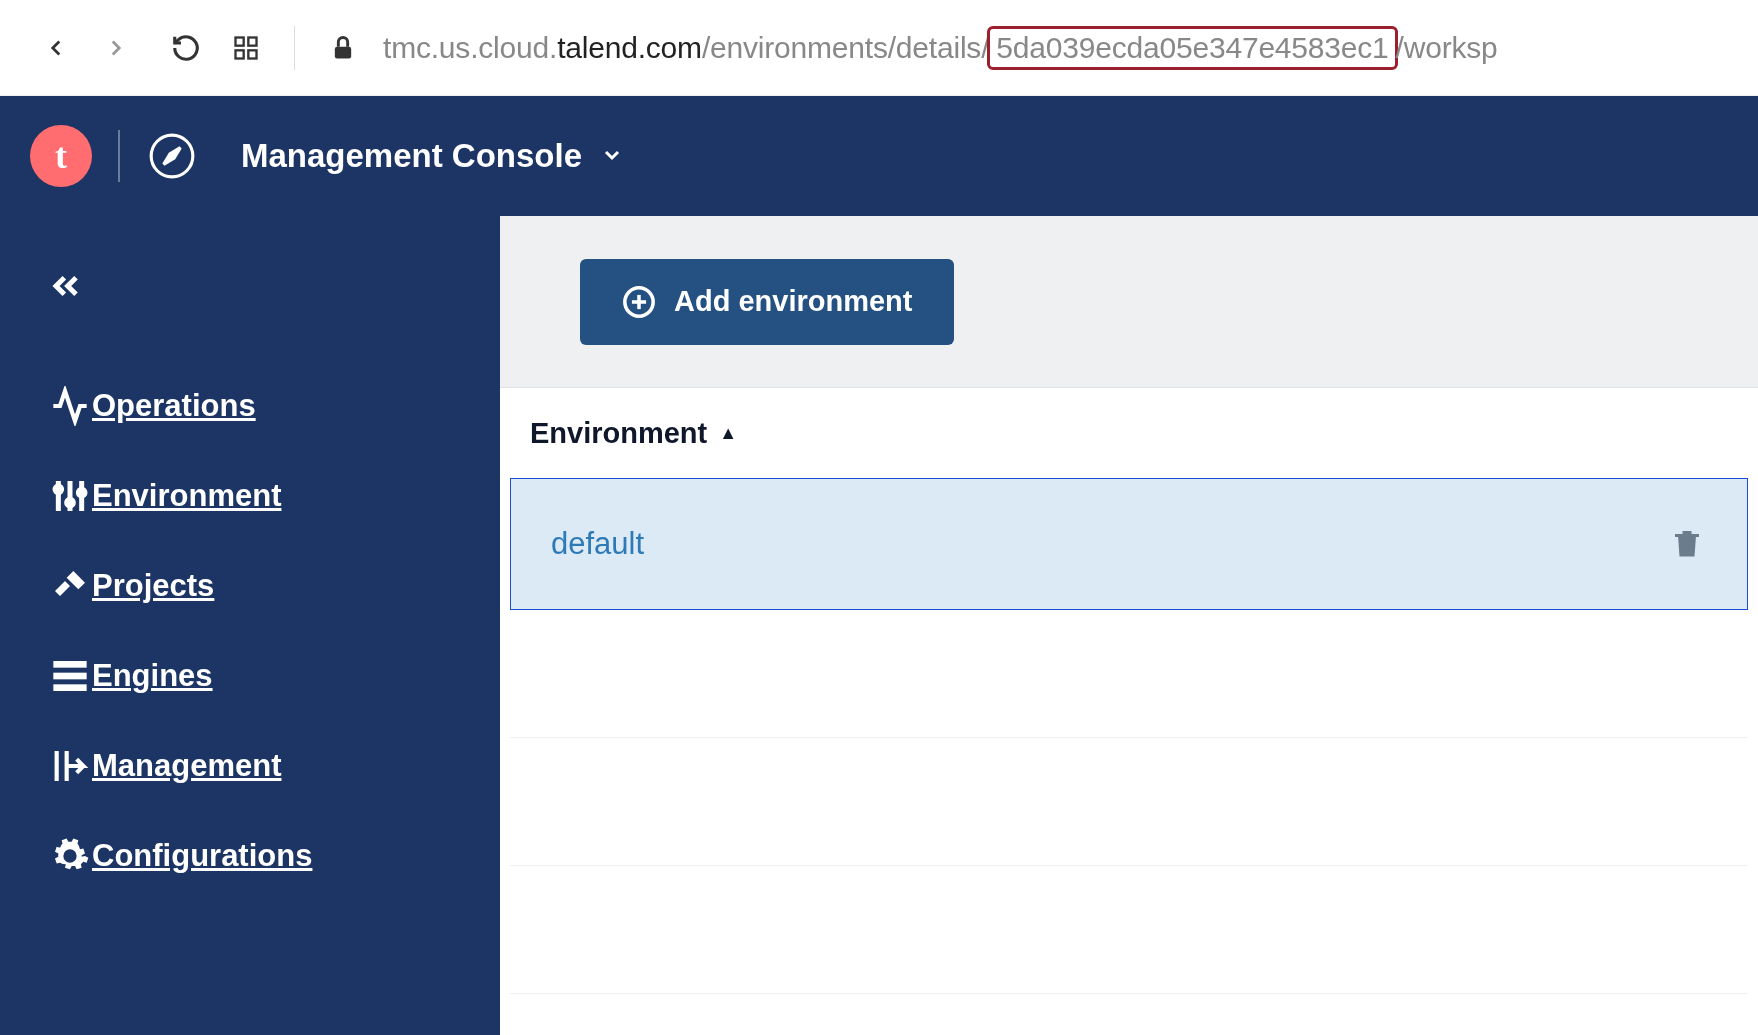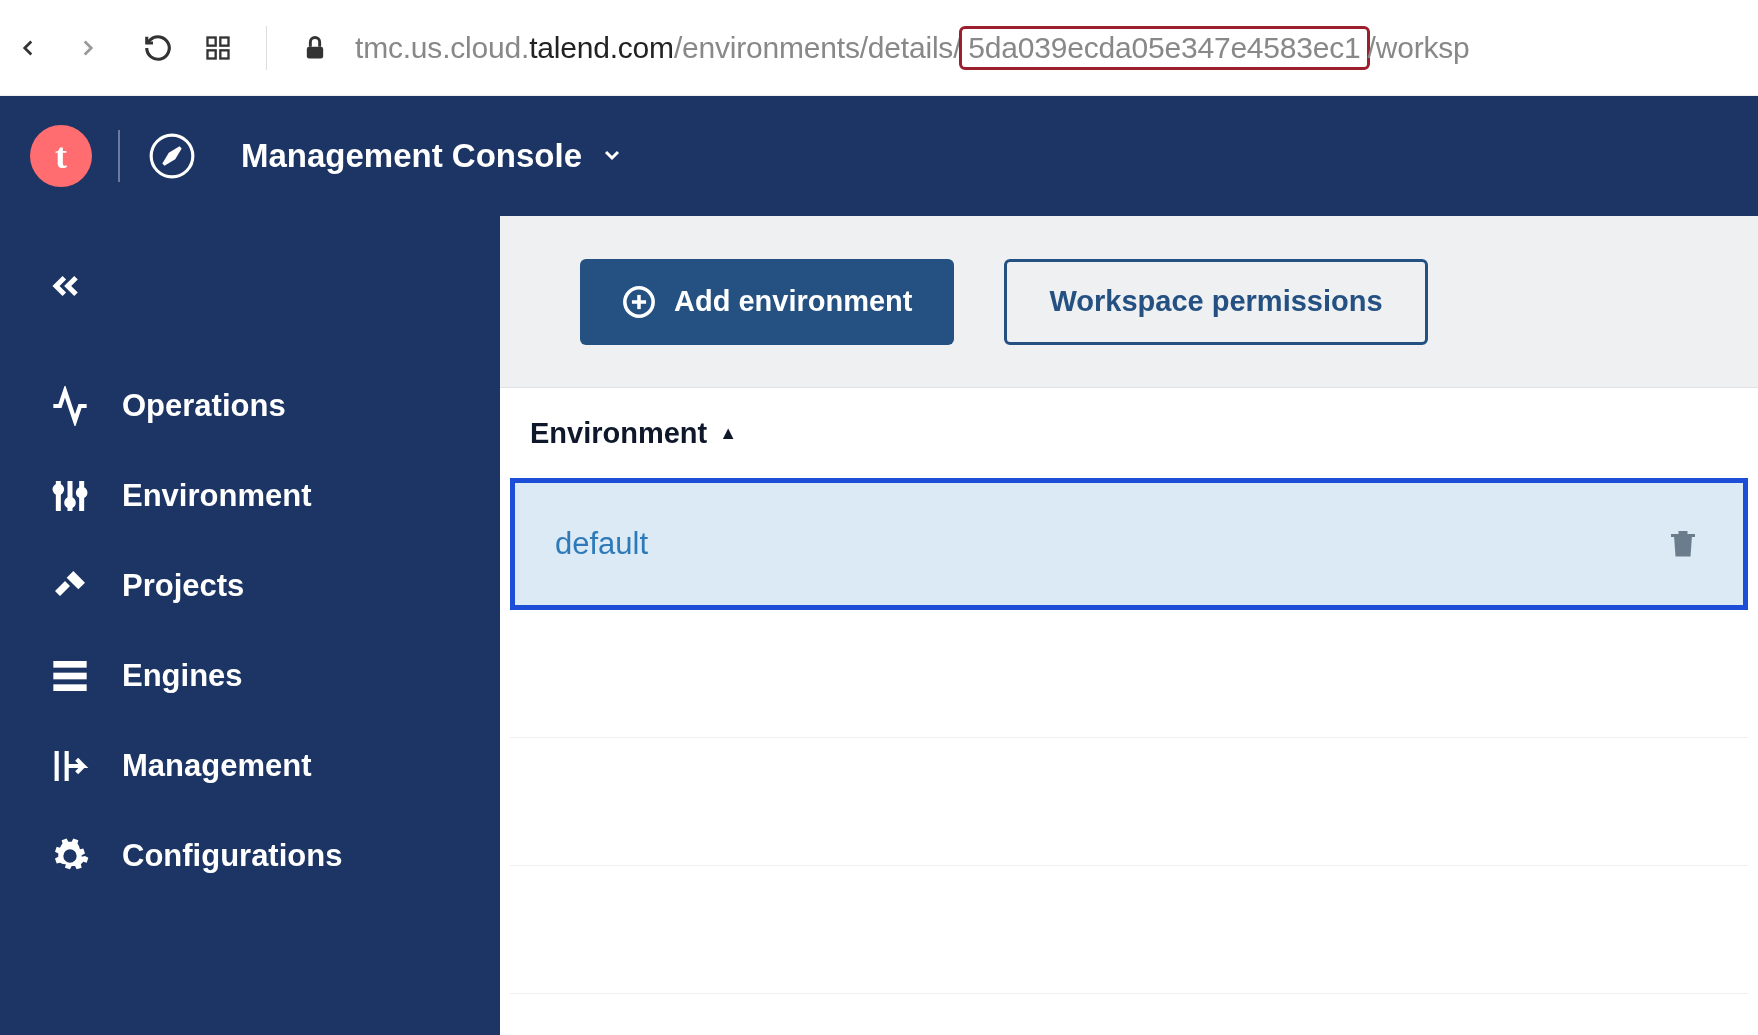--- a/index.html
+++ b/index.html
@@ -1,19 +1,19 @@
 <!DOCTYPE html>
 <html><head>
 <meta charset="utf-8">
 <style>
 * { margin: 0; padding: 0; box-sizing: border-box; }
 body { font-family: -apple-system, BlinkMacSystemFont, "Segoe UI", Arial, sans-serif; width: 1758px; height: 1035px; overflow: hidden; background: #fff; }
 
 
-.browser-bar { height: 96px; display: flex; align-items: center; padding: 0 8px; gap: 20px; border-bottom: 1px solid #eee; }
+.browser-bar { height: 96px; display: flex; align-items: center; padding: 0 36px; gap: 20px; border-bottom: 1px solid #eee; }
 .nav-arrow { width: 40px; height: 40px; display: flex; align-items: center; justify-content: center; color: #999; cursor: pointer; }
 .nav-arrow.active { color: #333; }
 .reload { width: 40px; height: 40px; display: flex; align-items: center; justify-content: center; color: #333; cursor: pointer; margin-left: 10px; }
 .grid-icon { width: 40px; height: 40px; display: flex; align-items: center; justify-content: center; color: #333; cursor: pointer; }
 .vsep { width: 1px; height: 44px; background: #ddd; margin: 0 8px; }
 .lock { width: 40px; height: 40px; display: flex; align-items: center; justify-content: center; color: #333; }
 .url { font-size: 30px; color: #888; letter-spacing: -0.2px; white-space: nowrap; overflow: hidden; }
 .url .dark { color: #222; }
 .url-highlight { display: inline-block; border: 3px solid #9c1f2e; border-radius: 6px; padding: 2px 6px; margin: 0 -2px; }
 
@@ -24,37 +24,37 @@
 .compass { width: 52px; height: 52px; color: #fff; display: flex; align-items: center; justify-content: center; }
 .app-title { color: #fff; font-size: 33px; font-weight: 600; display: flex; align-items: center; gap: 18px; margin-left: 17px; }
 .chevron { color: #fff; }
 
 
 .app-body { display: flex; height: calc(1035px - 96px - 120px); }
 
 
 .sidebar { width: 500px; background: #1c3564; padding: 40px 24px 0 24px; display: flex; flex-direction: column; gap: 10px; }
 .collapse { width: 60px; height: 60px; display: flex; align-items: center; justify-content: center; color: #fff; margin-bottom: 40px; margin-left: 12px; }
-.side-item { height: 80px; display: flex; align-items: center; gap: 30px; padding: 0 24px; border-radius: 6px; color: #fff; font-size: 31px; font-weight: 600; cursor: pointer; }
+.side-item { height: 80px; display: flex; align-items: center; padding: 0 24px; border-radius: 6px; color: #fff; font-size: 31px; font-weight: 600; cursor: pointer; text-decoration: underline; }
 .side-item.active { background: #fff; color: #1c4284; }
 .side-item.active .side-icon svg { stroke: #1c4284; fill: #1c4284; }
 .side-icon { width: 44px; height: 44px; display: flex; align-items: center; justify-content: center; }
 
 
 .main { flex: 1; background: #fff; display: flex; flex-direction: column; }
 .toolbar { height: 172px; background: #eef0f2; display: flex; align-items: center; gap: 50px; padding: 0 80px; border-bottom: 1px solid #e0e2e5; }
 .btn { height: 86px; border-radius: 6px; font-size: 29px; font-weight: 600; display: flex; align-items: center; justify-content: center; gap: 18px; padding: 0 42px; cursor: pointer; }
 .btn-primary { background: #245182; color: #fff; border: none; }
 .btn-secondary { background: transparent; color: #245182; border: 3px solid #245182; }
 .plus-circle { width: 34px; height: 34px; }
 
 .col-header { height: 90px; display: flex; align-items: center; padding: 0 30px; font-size: 29px; font-weight: 600; color: #0f172a; gap: 12px; }
 .sort-caret { font-size: 18px; }
 
-.env-row { height: 132px; background: #dceaf5; display: flex; align-items: center; justify-content: space-between; padding: 0 40px; margin: 0 10px; font-size: 31px; font-weight: 500; color: #2e7ab8; cursor: pointer; border: 5px solid #1d4ed8; }
+.env-row { height: 132px; background: #dceaf5; display: flex; align-items: center; justify-content: space-between; padding: 0 40px; margin: 0 10px; font-size: 31px; font-weight: 500; color: #2e7ab8; cursor: pointer; border: 1px solid #1d4ed8; }
 .trash { width: 38px; height: 38px; color: #6b7d8c; cursor: pointer; }
 
 .ghost-row { height: 128px; border-bottom: 1px solid #f0f0f0; margin: 0 10px; }
 </style>
 </head>
 <body>
 
 <div class="browser-bar">
   <div class="nav-arrow active">
     <svg width="26" height="26" viewBox="0 0 24 24" fill="none" stroke="currentColor" stroke-width="2.5">
@@ -194,23 +194,20 @@
       <button class="btn btn-primary">
         <span class="plus-circle">
           <svg width="34" height="34" viewBox="0 0 24 24" fill="none" stroke="currentColor" stroke-width="2.5">
               <circle cx="12" cy="12" r="10"></circle>
               <line x1="12" y1="7" x2="12" y2="17"></line>
               <line x1="7" y1="12" x2="17" y2="12"></line>
             </svg>
         </span>
         <span>Add environment</span>
       </button>
-      <button class="btn btn-secondary">
-        <span>Workspace permissions</span>
-      </button>
     </div>
 
     <div class="col-header">
       <span>Environment</span>
       <span class="sort-caret">▲</span>
     </div>
 
     <div class="env-row">
       <span>default</span>
       <span class="trash">

